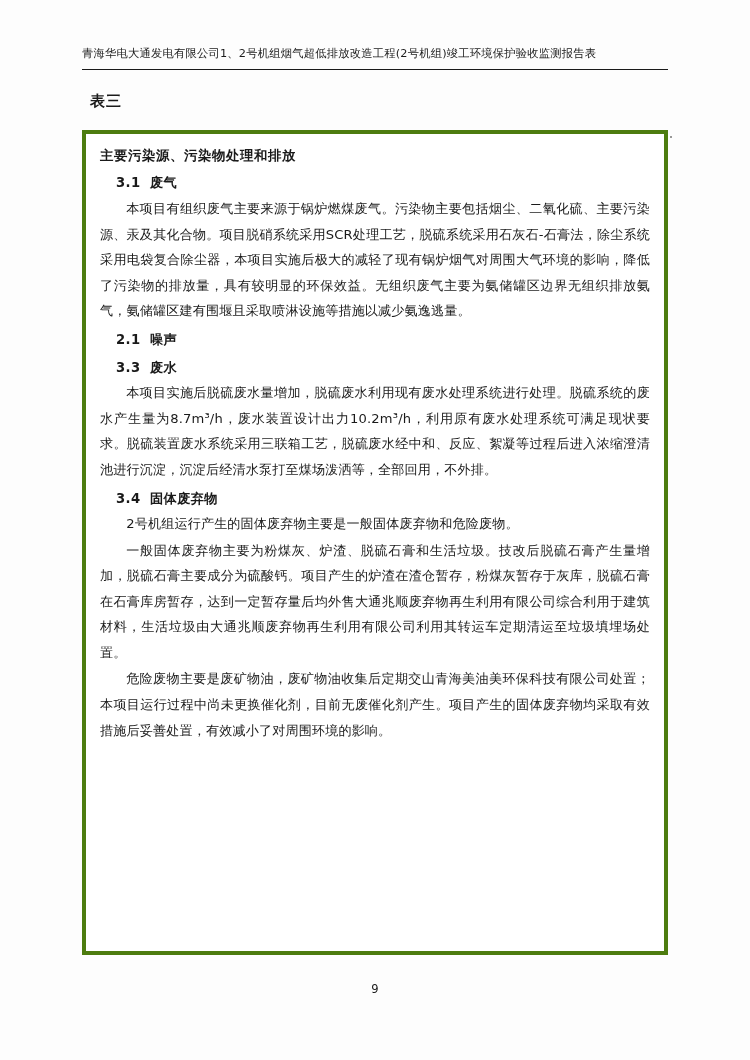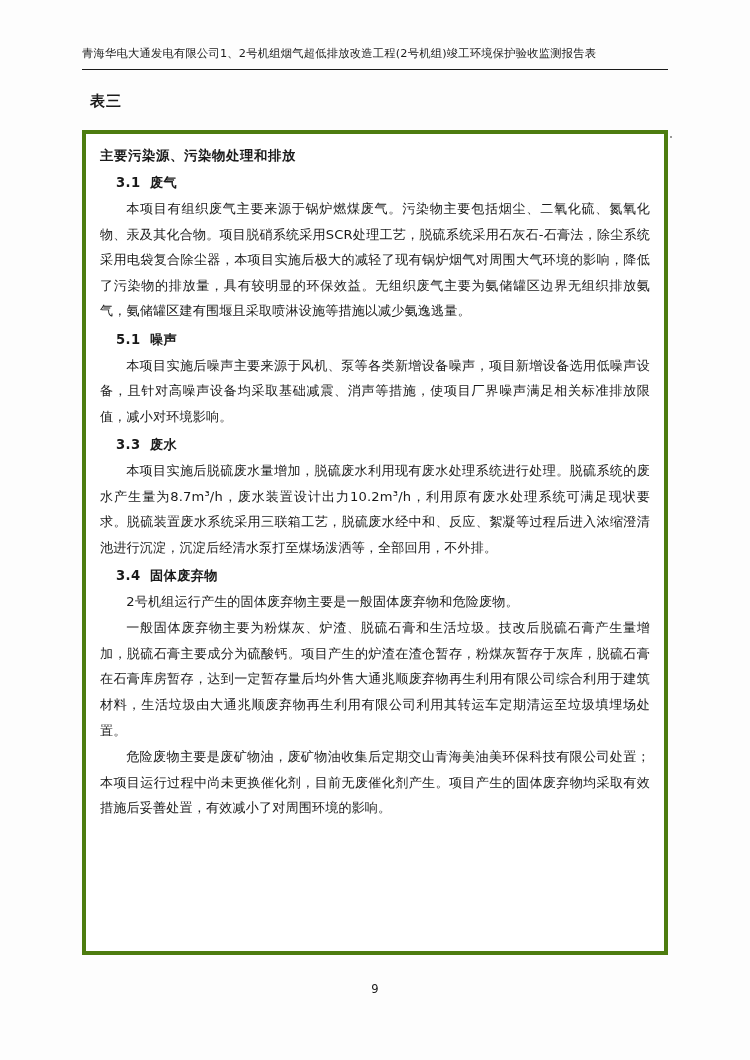--- a/index.html
+++ b/index.html
@@ -121,26 +121,25 @@
     <div class="table-label">表三</div>
 
     <div class="box">
       <div class="box-inner">
 
         <div class="sec-title">主要污染源、污染物处理和排放</div>
 
         <div class="sub-head">
           <span class="num">3.1</span><span>废气</span>
         </div>
-        <p class="body">本项目有组织废气主要来源于锅炉燃煤废气。污染物主要包括烟尘、二氧化硫、氮氧化物、汞及其化合物。项目脱硝系统采用SCR处理工艺，脱硫系统采用石灰石-石膏法，除尘系统采用电袋复合除尘器，本项目实施后极大的减轻了现有锅炉烟气对周围大气环境的影响，降低了污染物的排放量，具有较明显的环保效益。无组织废气主要为氨储罐区边界无组织排放氨气，氨储罐区建有围堰且采取喷淋设施等措施以减少氨逸逃量。</p>
+        <p class="body">本项目有组织废气主要来源于锅炉燃煤废气。污染物主要包括烟尘、二氧化硫、主要污染源、汞及其化合物。项目脱硝系统采用SCR处理工艺，脱硫系统采用石灰石-石膏法，除尘系统采用电袋复合除尘器，本项目实施后极大的减轻了现有锅炉烟气对周围大气环境的影响，降低了污染物的排放量，具有较明显的环保效益。无组织废气主要为氨储罐区边界无组织排放氨气，氨储罐区建有围堰且采取喷淋设施等措施以减少氨逸逃量。</p>
 
         <div class="sub-head">
-          <span class="num">5.1</span><span>噪声</span>
+          <span class="num">2.1</span><span>噪声</span>
         </div>
-        <p class="body">本项目实施后噪声主要来源于风机、泵等各类新增设备噪声，项目新增设备选用低噪声设备，且针对高噪声设备均采取基础减震、消声等措施，使项目厂界噪声满足相关标准排放限值，减小对环境影响。</p>
 
         <div class="sub-head">
           <span class="num">3.3</span><span>废水</span>
         </div>
         <p class="body unit">本项目实施后脱硫废水量增加，脱硫废水利用现有废水处理系统进行处理。脱硫系统的废水产生量为8.7m³/h，废水装置设计出力10.2m³/h，利用原有废水处理系统可满足现状要求。脱硫装置废水系统采用三联箱工艺，脱硫废水经中和、反应、絮凝等过程后进入浓缩澄清池进行沉淀，沉淀后经清水泵打至煤场泼洒等，全部回用，不外排。</p>
 
         <div class="sub-head">
           <span class="num">3.4</span><span>固体废弃物</span>
         </div>
         <p class="body">2号机组运行产生的固体废弃物主要是一般固体废弃物和危险废物。</p>

